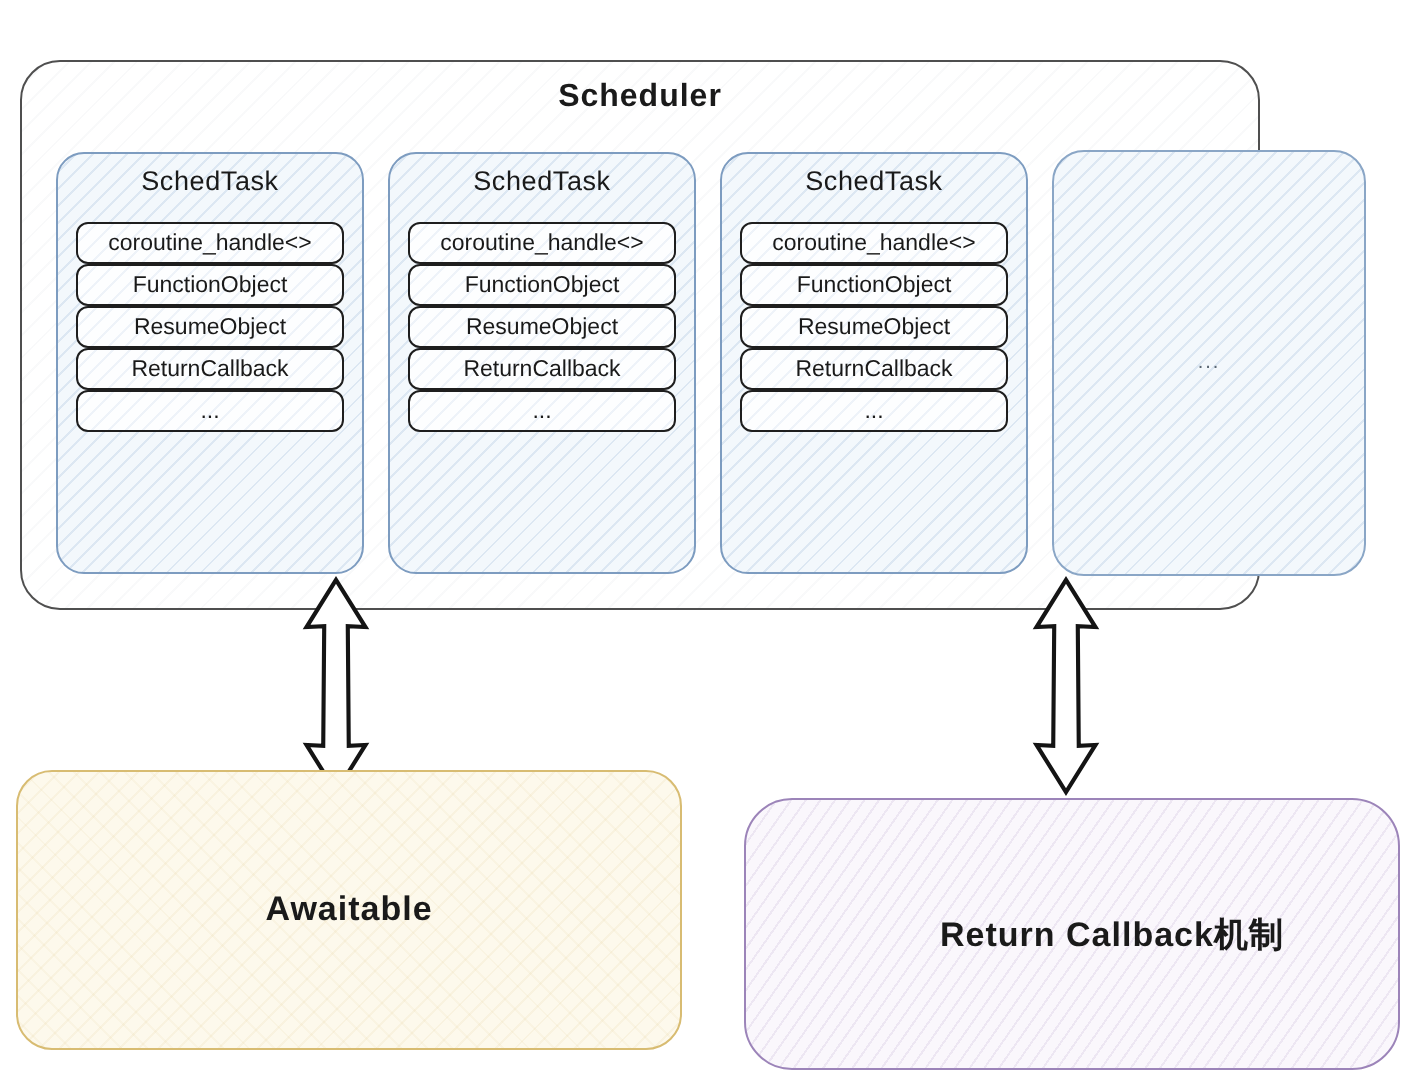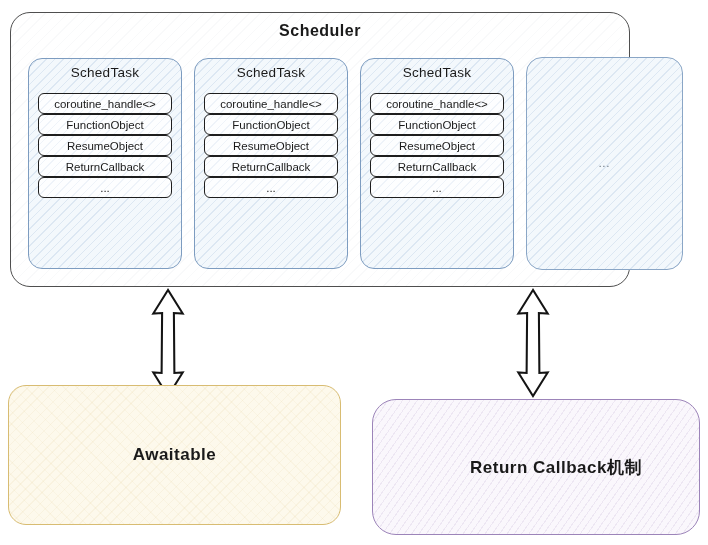--- a/index.html
+++ b/index.html
@@ -12,21 +12,21 @@
     position: relative;
     width: 708px;
     height: 545px;
     background: #ffffff;
     overflow: hidden;
   }
 
   
   .scheduler {
     position: absolute;
-    left: 10px; top: 12px;
+    left: 10px; top: 30px;
     width: 620px; height: 275px;
     border: 1.6px solid #4f4f4f;
     border-radius: 20px;
     background:
       repeating-linear-gradient(135deg, rgba(150,160,175,0.06) 0 1px, transparent 1px 8px),
       #ffffff;
   }
   .scheduler-title {
     position: absolute;
     left: 0; top: 9px;

